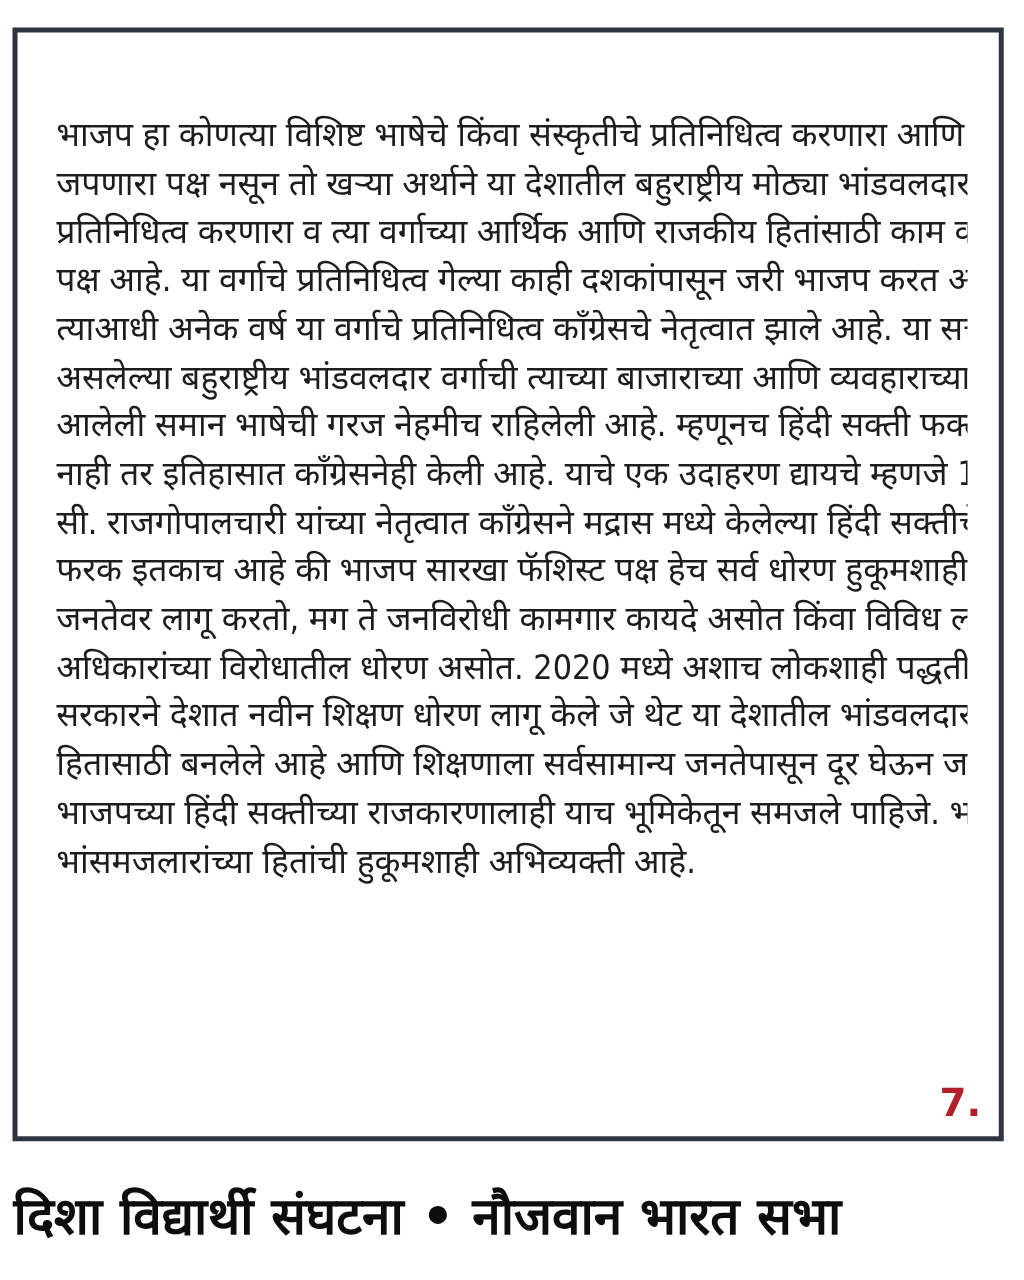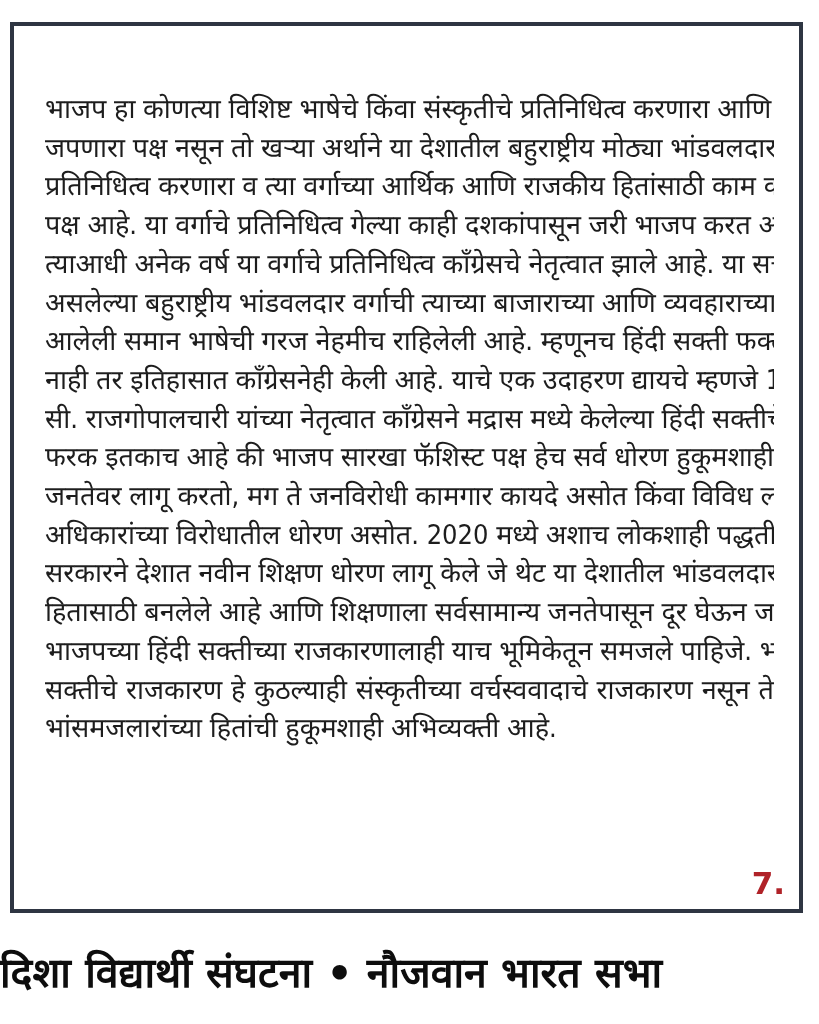--- a/index.html
+++ b/index.html
@@ -41,21 +41,21 @@
     right: 14px; bottom: 8px;
     font-size: 31px;
     font-weight: bold;
     color: #b02228;
     font-family: "DejaVu Sans", sans-serif;
   }
   .footer-banner {
     position: absolute;
     left: 0; top: 943px;
     width: 673px;
-    text-align: left;
+    text-align: right;
     font-size: 41px;
     font-weight: 800;
     color: #0d0d0d;
     font-family: "DejaVu Sans", sans-serif;
   }
 </style>
 </head>
 <body>
 
 <div class="page-frame">
@@ -68,19 +68,18 @@
     <div class="line">असलेल्या बहुराष्ट्रीय भांडवलदार वर्गाची त्याच्या बाजाराच्या आणि व्यवहाराच्या गरजेतून</div>
     <div class="line">आलेली समान भाषेची गरज नेहमीच राहिलेली आहे. म्हणूनच हिंदी सक्ती फक्त भाजपनेच</div>
     <div class="line">नाही तर इतिहासात काँग्रेसनेही केली आहे. याचे एक उदाहरण द्यायचे म्हणजे 1937 मध्ये</div>
     <div class="line">सी. राजगोपालचारी यांच्या नेतृत्वात काँग्रेसने मद्रास मध्ये केलेल्या हिंदी सक्तीचे आहे.</div>
     <div class="line">फरक इतकाच आहे की भाजप सारखा फॅशिस्ट पक्ष हेच सर्व धोरण हुकूमशाही पद्धतीने</div>
     <div class="line">जनतेवर लागू करतो, मग ते जनविरोधी कामगार कायदे असोत किंवा विविध लोकशाही</div>
     <div class="line">अधिकारांच्या विरोधातील धोरण असोत. 2020 मध्ये अशाच लोकशाही पद्धतीने भाजप</div>
     <div class="line">सरकारने देशात नवीन शिक्षण धोरण लागू केले जे थेट या देशातील भांडवलदारवर्गाच्या</div>
     <div class="line">हितासाठी बनलेले आहे आणि शिक्षणाला सर्वसामान्य जनतेपासून दूर घेऊन जात आहे.</div>
     <div class="line">भाजपच्या हिंदी सक्तीच्या राजकारणालाही याच भूमिकेतून समजले पाहिजे. भाजपचे हिंदी</div>
-    <div class="line">सक्तीचे राजकारण हे कुठल्याही संस्कृतीच्या वर्चस्ववादाचे राजकारण नसून ते</div>
     <div class="line last">भांसमजलारांच्या हितांची हुकूमशाही अभिव्यक्ती आहे.</div>
   </div>
   <div class="page-number">7.</div>
 </div>
 
 <div class="footer-banner">दिशा विद्यार्थी संघटना • नौजवान भारत सभा</div>
 
 </body></html>

